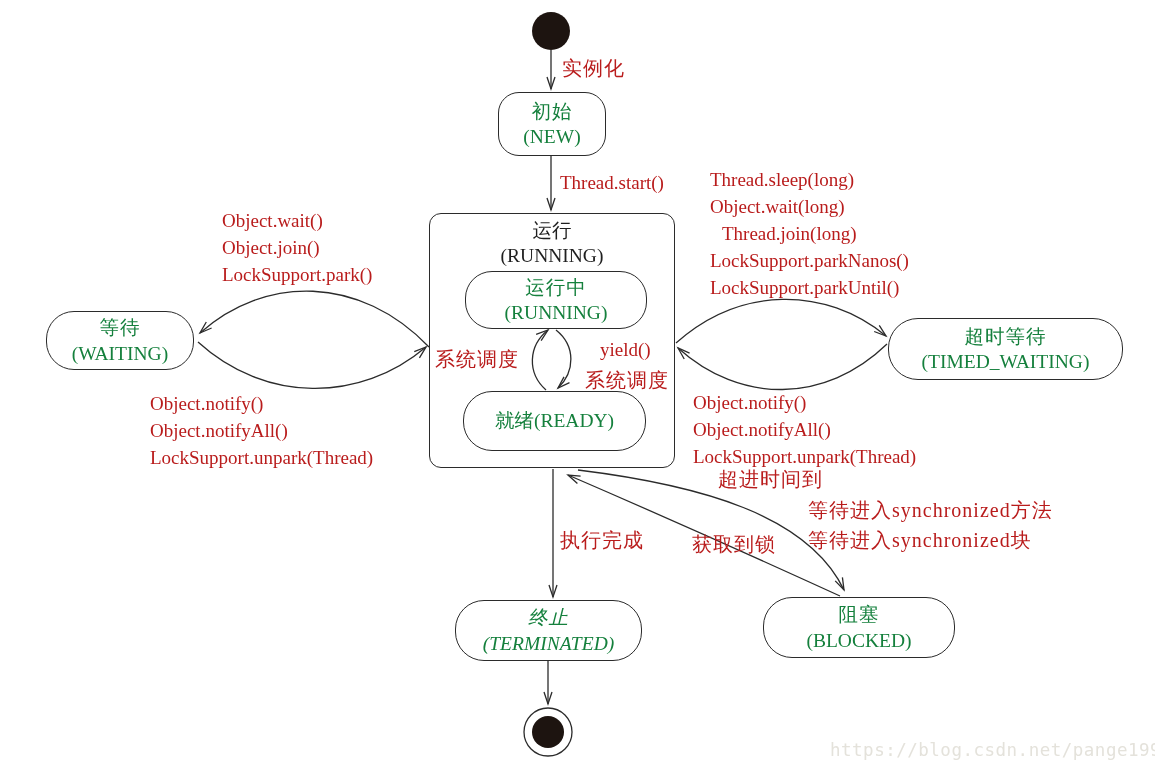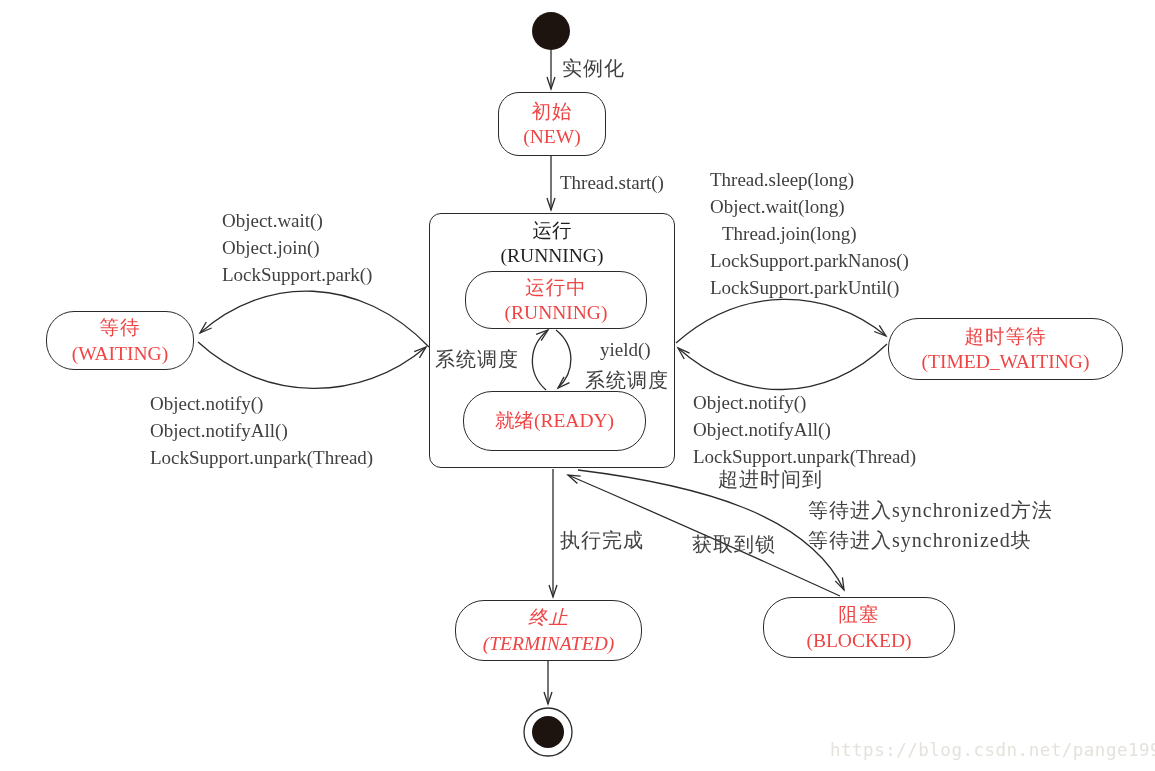--- a/index.html
+++ b/index.html
@@ -8,34 +8,34 @@
     background:#ffffff;
     font-family:"Liberation Serif", serif;
     color:#1f1f1f;
   }
   .stage{position:absolute;left:0;top:0;width:1155px;height:771px;}
   
   .state{
     position:absolute;z-index:1;background:#ffffff;
     border:1.6px solid #2b2b2b;
     display:flex;flex-direction:column;align-items:center;justify-content:center;
-    text-align:center;font-size:19.5px;line-height:1.3;color:#ef4444;
+    text-align:center;font-size:19.5px;line-height:1.3;color:#15803d;
   }
   .state .zh{letter-spacing:1px;}
   .composite{
     position:absolute;z-index:0;background:#ffffff;
     border:1.6px solid #2b2b2b;border-radius:12px;
     display:flex;flex-direction:column;align-items:center;
     text-align:center;font-size:19.5px;line-height:1.28;color:#1f1f1f;
     padding-top:5px;box-sizing:border-box;
   }
   
   .lbl{
     position:absolute;z-index:3;white-space:nowrap;
-    font-size:19px;color:#404040;line-height:1;
+    font-size:19px;color:#b91c1c;line-height:1;
   }
   .zh-lbl{font-size:20px;letter-spacing:1px;}
   svg.wires{position:absolute;left:0;top:0;z-index:2;pointer-events:none;}
   .watermark{
     position:absolute;z-index:4;
     font-family:"DejaVu Sans Mono", monospace;
     font-size:17.5px;color:#e4e2db;letter-spacing:0.5px;white-space:nowrap;
   }
 </style>
 </head>

